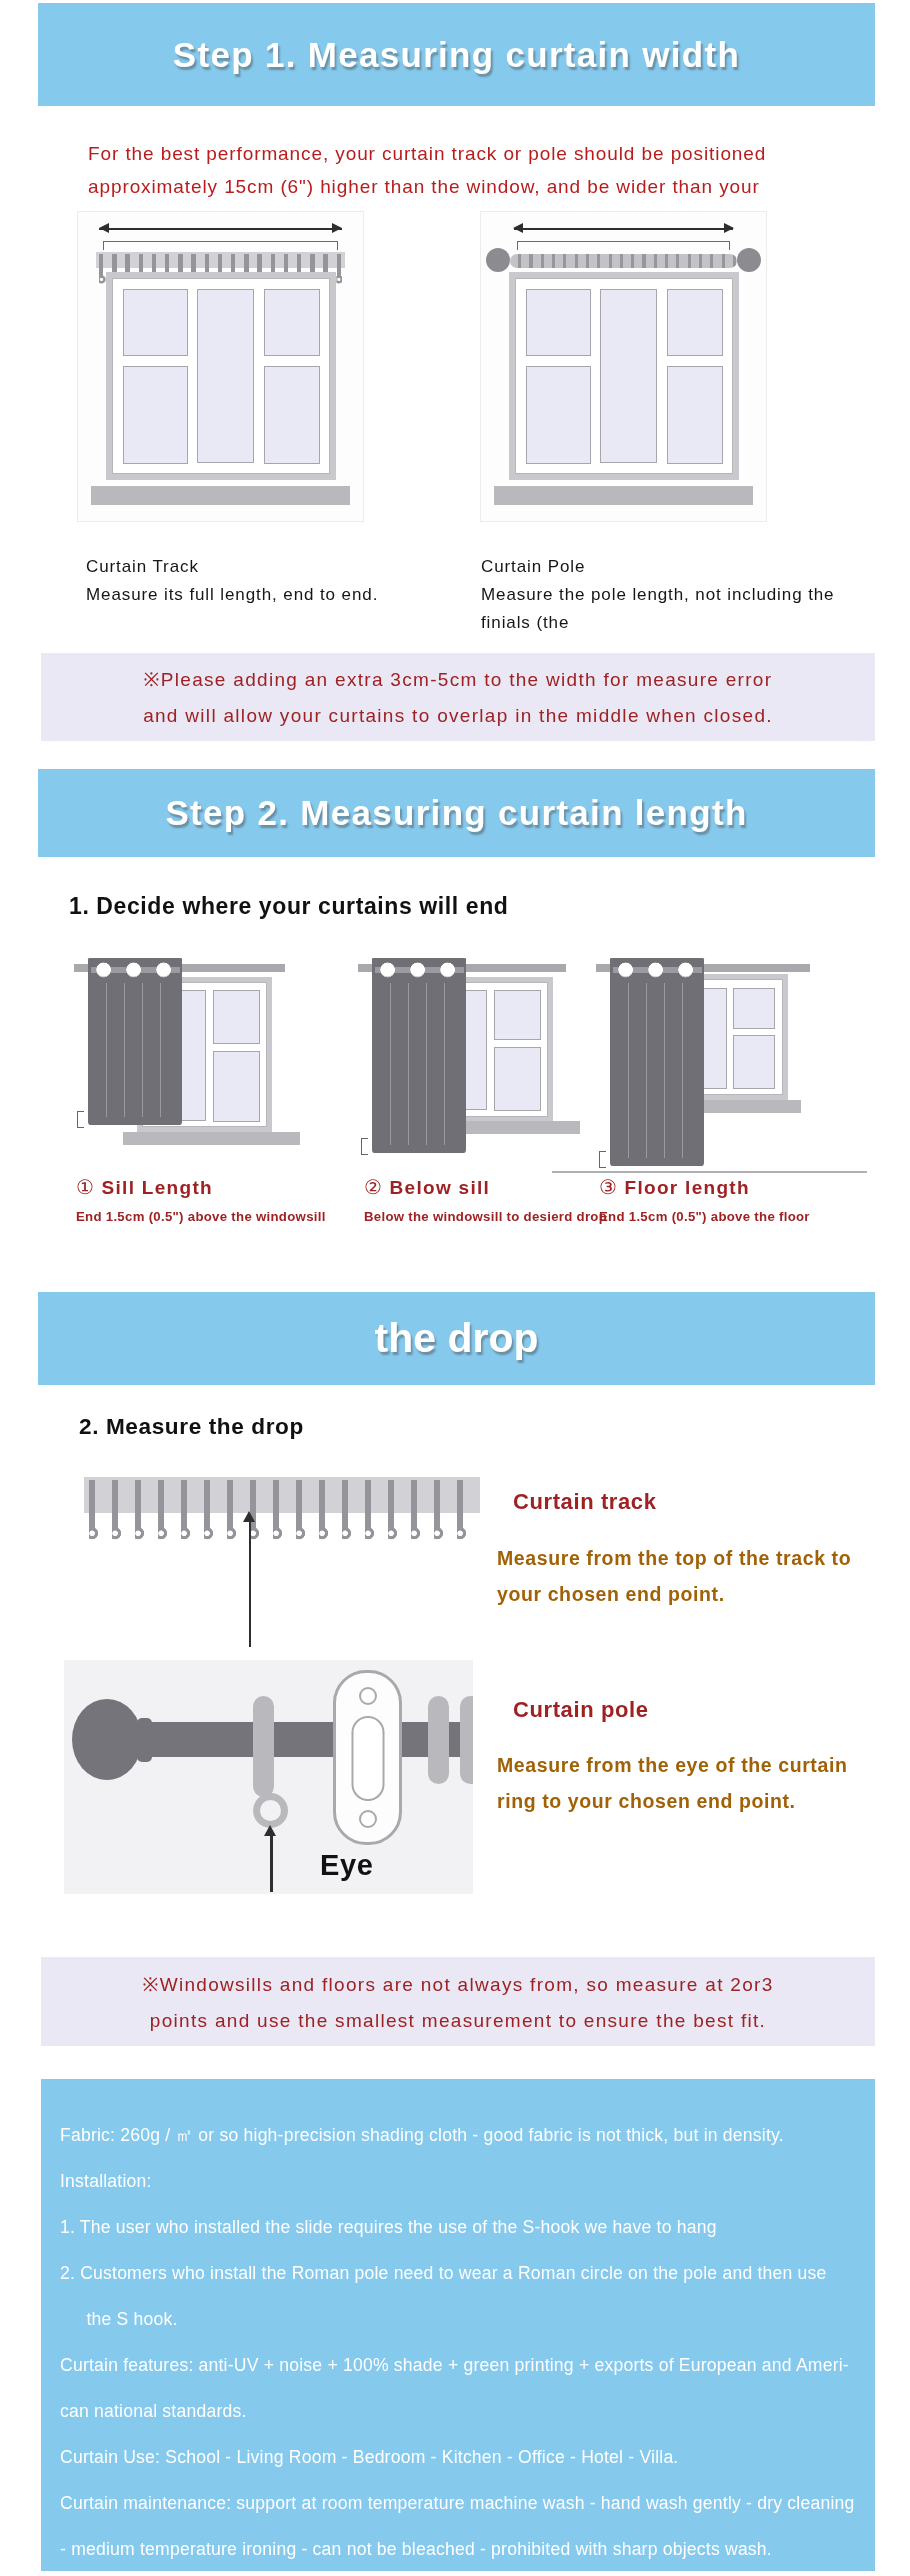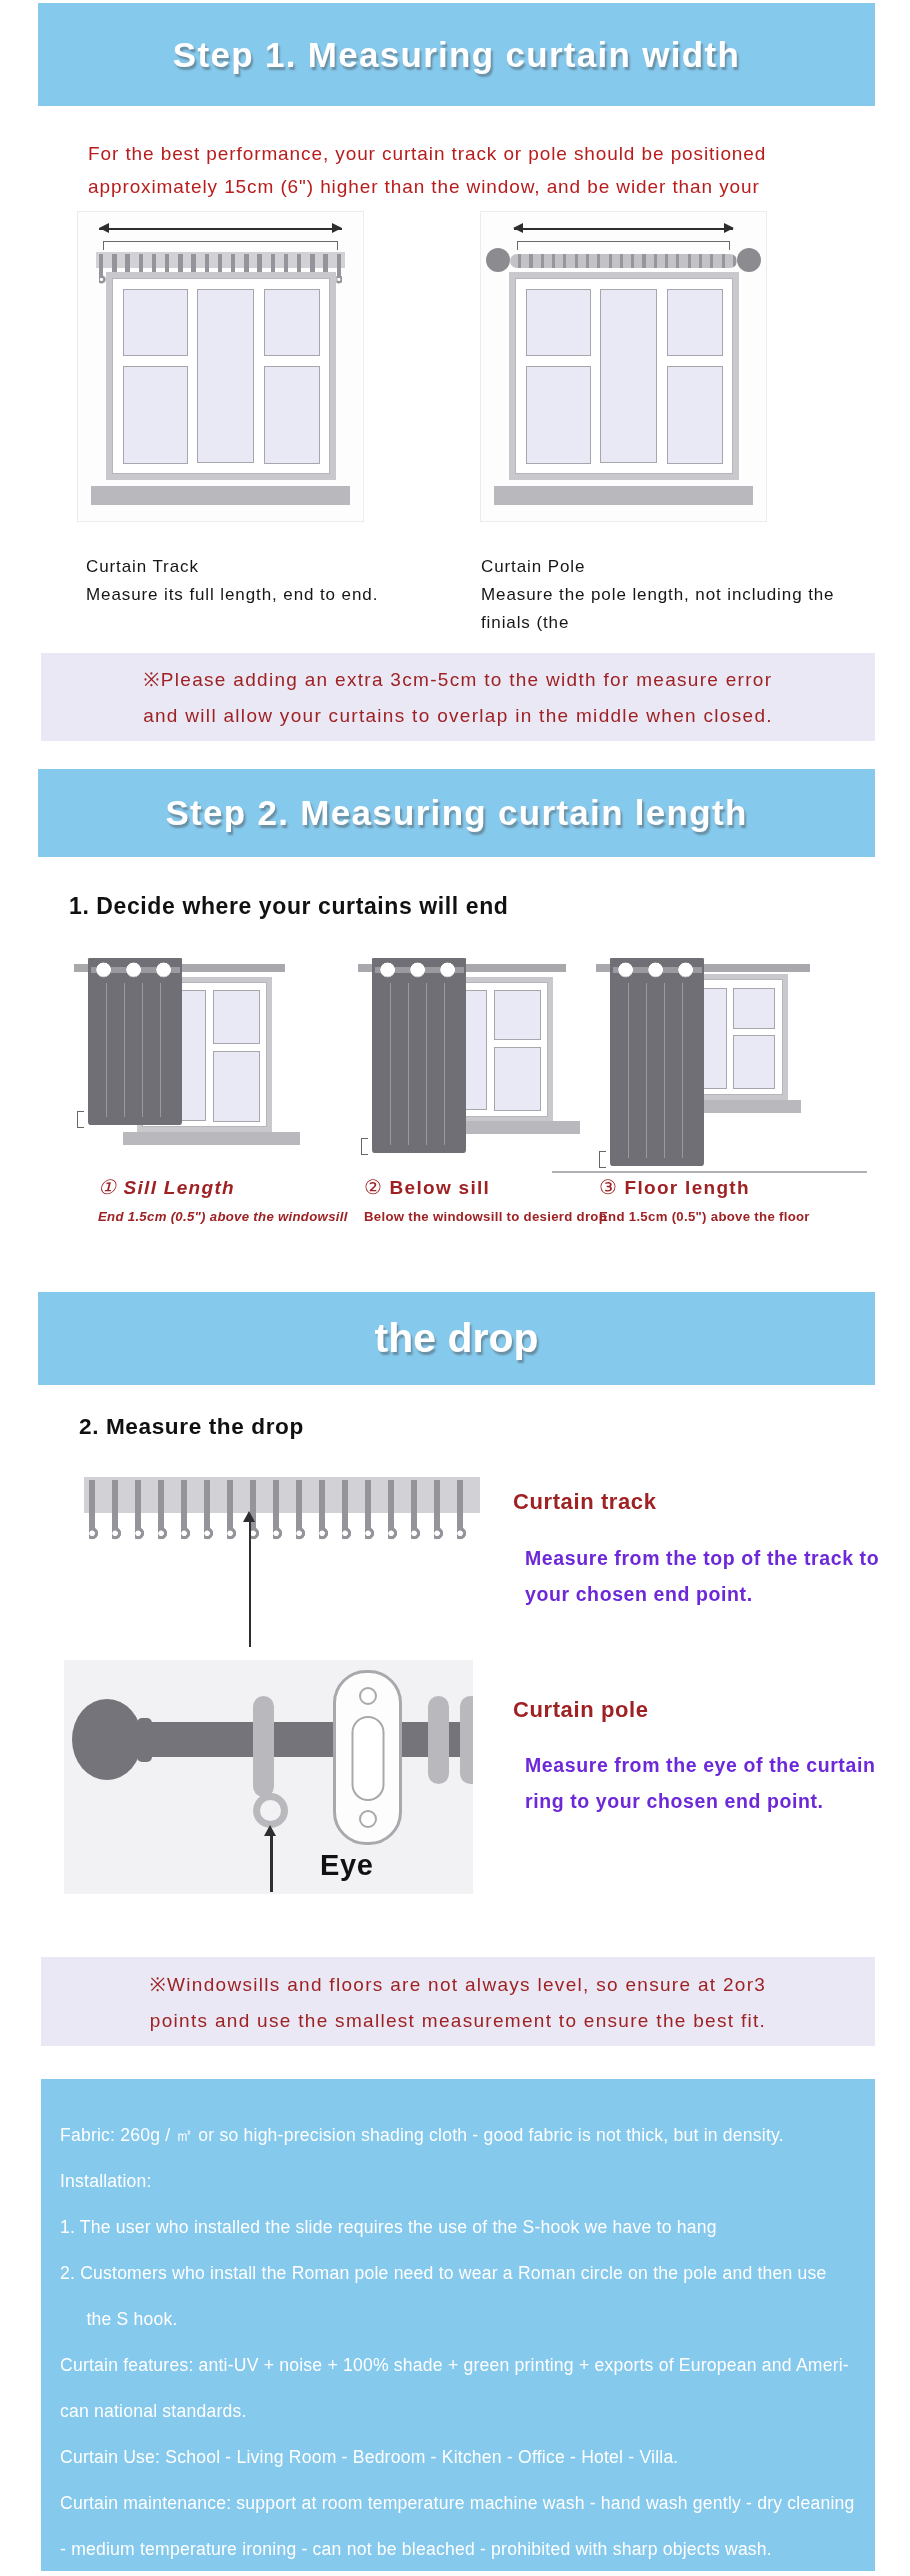--- a/index.html
+++ b/index.html
@@ -86,27 +86,27 @@
   .fcurtain::after{content:"";position:absolute;left:6.3px;right:6.3px;top:25px;bottom:7.5px;
       background:repeating-linear-gradient(90deg,transparent 0 12px,rgba(255,255,255,.30) 12px 13.2px,transparent 13.2px 18px);}
   .tick{position:absolute;width:6.3px;height:15px;border-left:1.9px solid #666;
         border-top:1.9px solid #666;border-bottom:1.9px solid #666;}
   .floor{position:absolute;height:1.9px;background:#b0b0b4;}
 
   .cap{position:absolute;color:#9e2123;}
   .cap .t{font-size:19px;font-weight:bold;letter-spacing:1.3px;}
   .cap .n{font-size:20px;font-weight:normal;margin-right:6.3px;}
   .cap .d{font-size:13.2px;font-weight:bold;letter-spacing:0.3px;margin-top:10px;}
-  #cap1{left:98px;top:1175px;font-style:italic;}
+  #cap1{left:76px;top:1175px;}
   #cap2{left:364px;top:1175px;}
   #cap3{left:599px;top:1175px;}
 
   
   .redtitle{position:absolute;left:513px;color:#9e2123;font-weight:bold;font-size:22px;letter-spacing:0.6px;}
-  .redbody{position:absolute;left:525px;width:377px;color:#6d28d9;font-weight:bold;
+  .redbody{position:absolute;left:497px;width:377px;color:#a16207;font-weight:bold;
            font-size:19.5px;letter-spacing:0.6px;line-height:36px;}
   #track-title{top:1489px;} #track-body{top:1540px;}
   #pole-title{top:1697px;} #pole-body{top:1747px;}
 
   #track-diag{position:absolute;left:84px;top:1477px;width:396px;height:170px;}
   .tband{position:absolute;left:0;right:0;top:0;height:36px;background:#d2d2d6;}
   .tstems{position:absolute;left:5px;right:5px;top:2.5px;height:49px;
       background:repeating-linear-gradient(90deg,#94949a 0 5.7px,transparent 5.7px 23px);}
   .teyes{position:absolute;left:5px;right:5px;top:50px;height:14px;
       background-image:radial-gradient(circle at 3.1px 6.3px,#fff 0 2.5px,#94949a 3.1px 5.7px,transparent 6.3px);
@@ -296,21 +296,21 @@
     </div>
     <div class="pring" id="ringB"></div>
     <div class="pring" id="ringC"></div>
     <div class="uparrow" id="pole-arrow"></div>
     <div id="eye-label">Eye</div>
   </div>
   <div class="redtitle" id="pole-title">Curtain pole</div>
   <div class="redbody" id="pole-body">Measure from the eye of the curtain ring to your chosen end point.</div>
 
   <div class="note" id="note2">
-    <div>※Windowsills and floors are not always level, so ensure at 2or3</div>
+    <div>※Windowsills and floors are not always from, so measure at 2or3</div>
     <div>points and use the smallest measurement to ensure the best fit.</div>
   </div>
 
   <div id="info">
     <div class="iline">Fabric: 260g / ㎡ or so high-precision shading cloth - good fabric is not thick, but in density.</div>
     <div class="iline">Installation:</div>
     <div class="iline">1. The user who installed the slide requires the use of the S-hook we have to hang</div>
     <div class="iline">2. Customers who install the Roman pole need to wear a Roman circle on the pole and then use</div>
     <div class="iline indent">the S hook.</div>
     <div class="iline">Curtain features: anti-UV + noise + 100% shade + green printing + exports of European and Ameri-</div>

